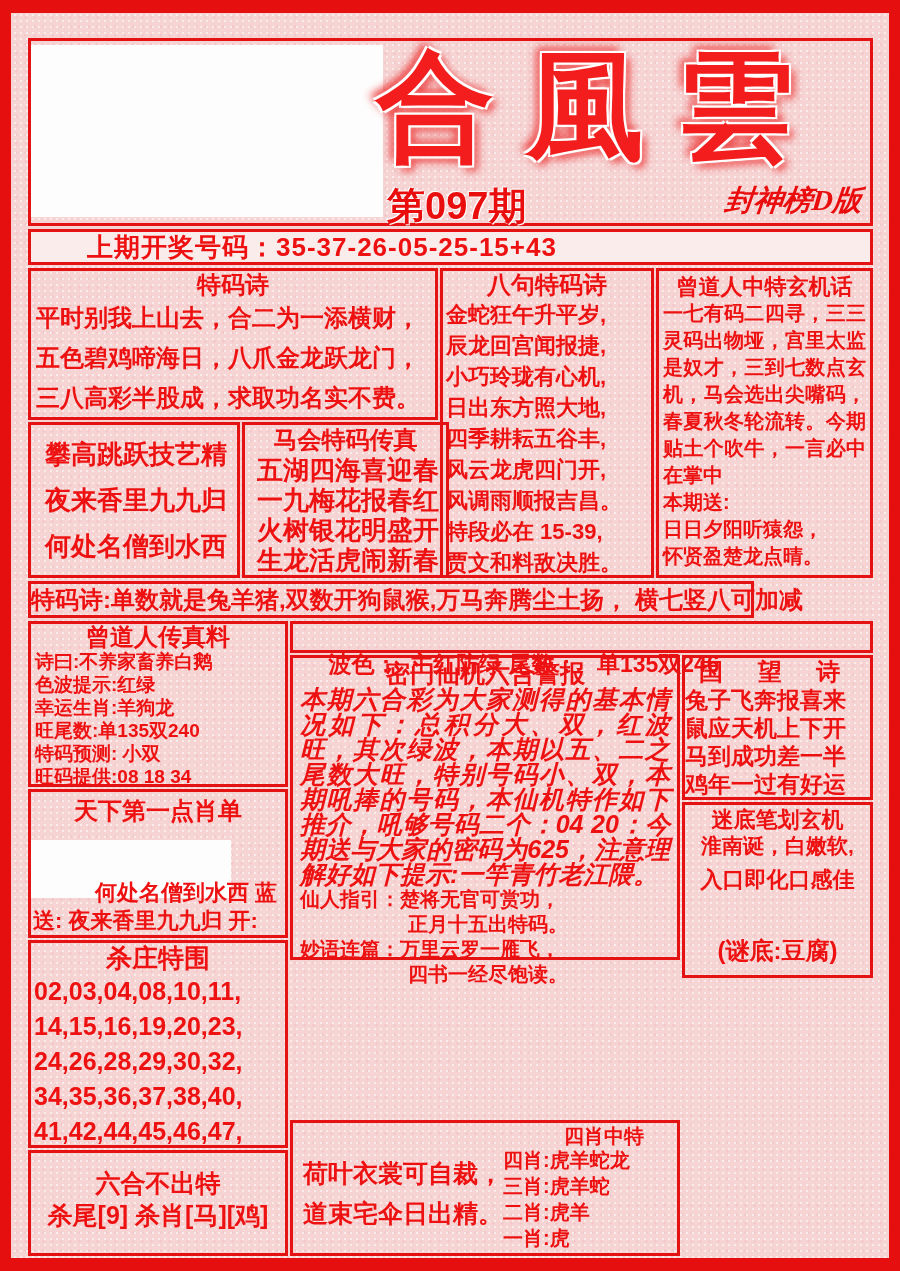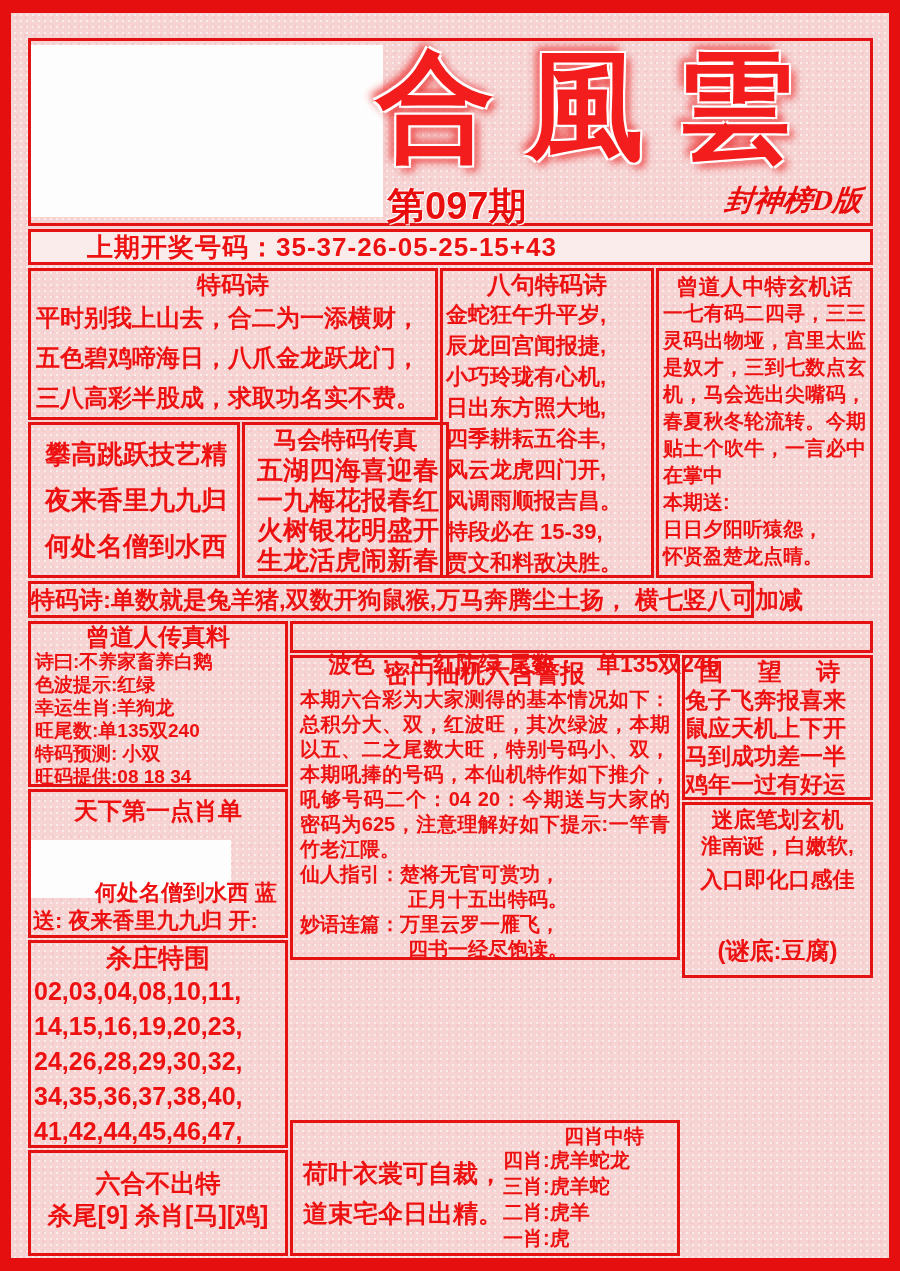--- a/index.html
+++ b/index.html
@@ -66,21 +66,21 @@
   .shazhuang{left:28px;top:940px;width:260px;height:208px;}
   .shazhuang .t{font-size:26px;text-align:center;line-height:31px;}
   .shazhuang .ln{font-size:25px;line-height:35px;padding-left:3px;white-space:nowrap;}
   .buchute{left:28px;top:1150px;width:260px;height:106px;text-align:center;padding-top:14px;}
   .buchute .t{font-size:25px;line-height:32px;}
   .buchute .ln{font-size:25px;line-height:32px;white-space:nowrap;}
   
   .bose{left:290px;top:621px;width:583px;height:32px;font-size:23px;line-height:27px;padding-left:10px;white-space:pre;}
   .mimen{left:290px;top:655px;width:390px;height:305px;padding:1px 7px;}
   .mimen .t{font-size:25px;text-align:center;line-height:28px;}
-  .mimen .bd{font-size:20px;line-height:25px;text-align:justify;}
+  .mimen .bd{font-size:25px;line-height:25px;text-align:justify;font-style:italic;}
   .guide{display:flex;font-size:20px;line-height:25px;}
   .guide .gl{white-space:nowrap;}
   .guide .gv{white-space:nowrap;}
   .jingpin{left:290px;top:962px;width:390px;height:156px;padding:1px 5px;}
   .jingpin .t{font-size:23px;text-align:center;line-height:25px;}
   .jingpin .l1{font-size:21px;line-height:26px;white-space:nowrap;}
   .jingpin .l2row{position:relative;height:30px;}
   .jingpin .l2{position:absolute;left:160px;top:0;font-size:21px;line-height:30px;white-space:nowrap;}
   .jingpin .ln{font-size:21px;line-height:26px;letter-spacing:2px;white-space:nowrap;}
   .midbottom{left:290px;top:1120px;width:390px;height:136px;}

